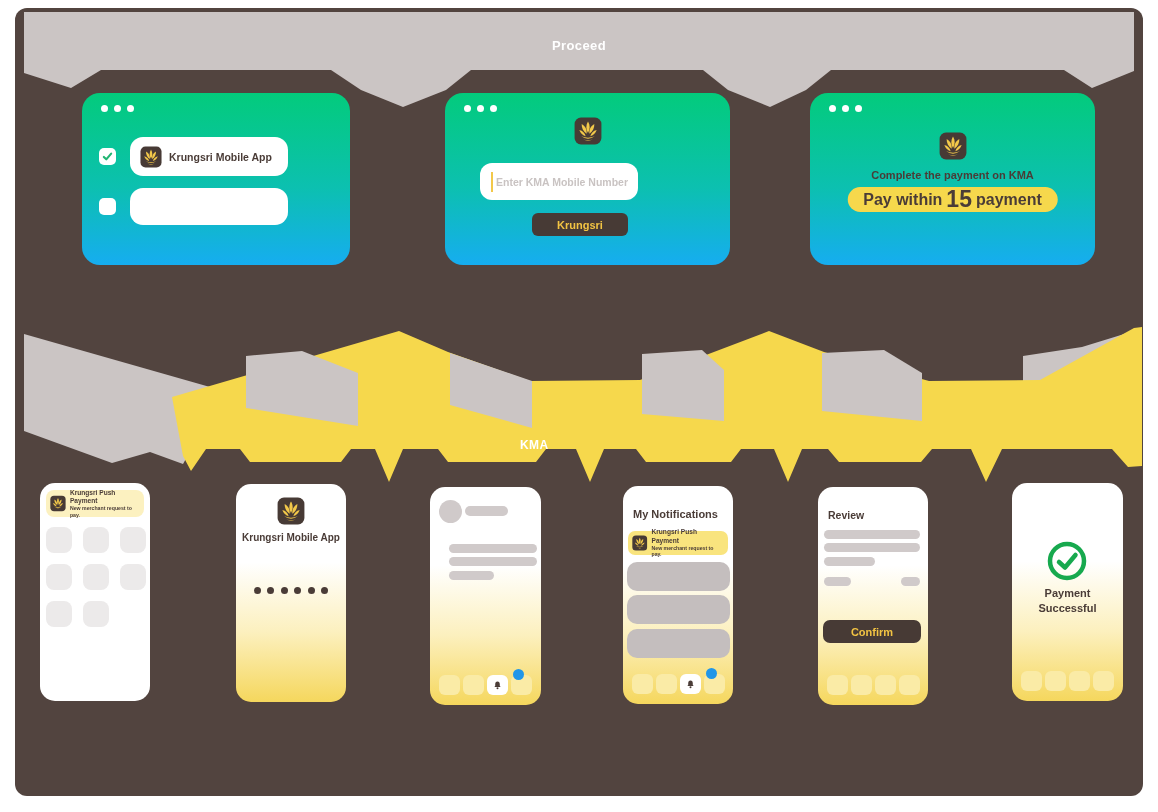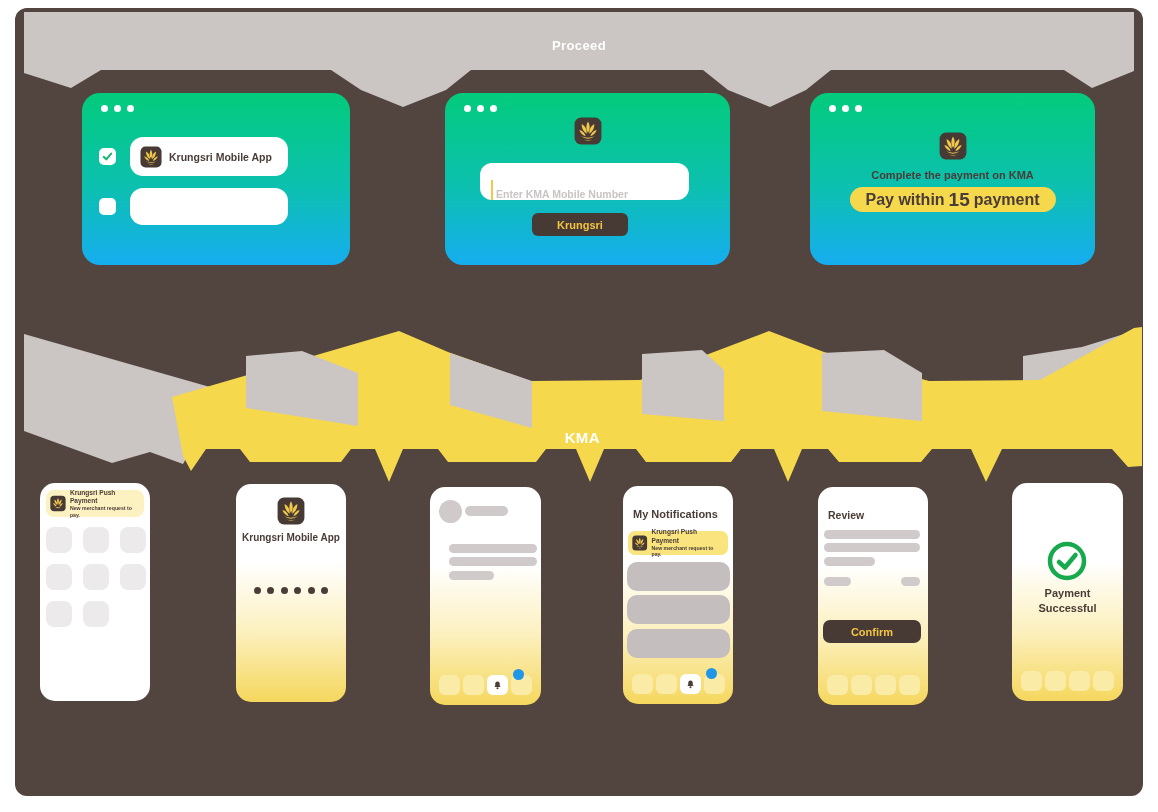--- a/index.html
+++ b/index.html
@@ -13,50 +13,50 @@
   }
   html,body{margin:0;padding:0;background:#fff;}
   .canvas{position:relative;width:1158px;height:812px;background:#fff;overflow:hidden;
           font-family:"Liberation Sans",sans-serif;}
   .panel{position:absolute;left:15px;top:8px;width:1128px;height:788px;border-radius:12px;background:var(--brown);}
   .ribbons{position:absolute;left:0;top:0;width:1158px;height:812px;}
   .band-gray{fill:var(--gray);}
   .band-yellow{fill:var(--yellow);}
   .lane-label{position:absolute;color:#fff;font-weight:bold;letter-spacing:.4px;}
   .partner-label{left:0;right:0;top:38px;text-align:center;font-size:13px;}
-  .kma-label{left:520px;top:429px;width:80px;text-align:right;font-size:15px;}
+  .kma-label{left:520px;top:438px;width:80px;text-align:left;font-size:12px;}
 
   
   .card{position:absolute;height:172px;border-radius:18px;
         background:linear-gradient(180deg,var(--card-green) 0%,#0cc0b0 55%,var(--card-blue) 100%);}
   .card1{left:82px;top:93px;width:268px;}
   .card2{left:445px;top:93px;width:285px;}
   .card3{left:810px;top:93px;width:285px;}
   .win-dots{position:absolute;left:19px;top:12px;display:flex;gap:6px;}
   .win-dots i{width:7px;height:7px;border-radius:50%;background:#fff;}
   .sel-row{position:absolute;left:48px;width:158px;background:#fff;border-radius:13px;display:flex;align-items:center;}
   .sel-row.r1{top:44px;height:39px;}
   .sel-row.r2{top:95px;height:37px;}
   .checkbox{position:absolute;left:17px;width:17px;height:17px;border-radius:5px;background:#fff;display:flex;align-items:center;justify-content:center;}
   .checkbox.c1{top:55px;} .checkbox.c2{top:105px;}
   .logo{display:block;}
   .logo-bg{fill:var(--logo-brown);}
   .logo-petals path{fill:var(--logo-yellow);}
   .sel-row .logo{margin-left:10px;}
   .sel-label{margin-left:7px;font-size:10.5px;font-weight:bold;color:var(--text-dark);}
   .card-logo-center{position:absolute;left:50%;transform:translateX(-50%);}
-  .kma-input{position:absolute;left:35px;top:70px;width:209px;height:37px;background:#fff;border-radius:12px;display:flex;align-items:flex-end;}
+  .kma-input{position:absolute;left:35px;top:70px;width:158px;height:37px;background:#fff;border-radius:12px;display:flex;align-items:center;}
   .caret{width:2px;height:20px;background:var(--logo-yellow);margin-left:11px;}
   .placeholder{margin-left:3px;font-size:10.5px;font-weight:bold;color:var(--placeholder-gray);}
   .proceed-btn{position:absolute;left:87px;top:120px;width:96px;height:23px;border-radius:6px;background:var(--logo-brown);
                display:flex;align-items:center;justify-content:center;color:var(--button-yellow);font-size:11px;font-weight:bold;}
   .card3-title{position:absolute;left:0;right:0;top:76px;text-align:center;font-size:11px;font-weight:bold;color:var(--text-dark);}
   .pay-pill{position:absolute;left:50%;transform:translateX(-50%);top:94px;height:25px;padding:0 16px;border-radius:13px;background:var(--yellow);
             display:flex;align-items:center;gap:4px;color:var(--text-dark);font-weight:bold;white-space:nowrap;}
-  .pay-pill .sm{font-size:16px;} .pay-pill .big{font-size:19px;}
+  .pay-pill .sm{font-size:16px;} .pay-pill .big{font-size:23px;}
 
   
   .phone{position:absolute;width:110px;height:218px;border-radius:15px;background:#fff;}
   .phone.grad{background:linear-gradient(180deg,#ffffff 36%,#FCF0BE 68%,var(--phone-yellow) 100%);}
   .ph1{left:40px;top:483px;} .ph2{left:236px;top:484px;width:110px;} .ph3{left:430px;top:487px;width:111px;}
   .ph4{left:623px;top:486px;} .ph5{left:818px;top:487px;} .ph6{left:1012px;top:483px;width:111px;}
 
   .notif-banner{position:absolute;left:6px;top:7px;width:98px;height:27px;border-radius:8px;background:var(--banner-pale);
                 display:flex;align-items:center;padding:0 4px;box-sizing:border-box;}
   .notif-banner .txt{margin-left:4px;line-height:1.25;}

